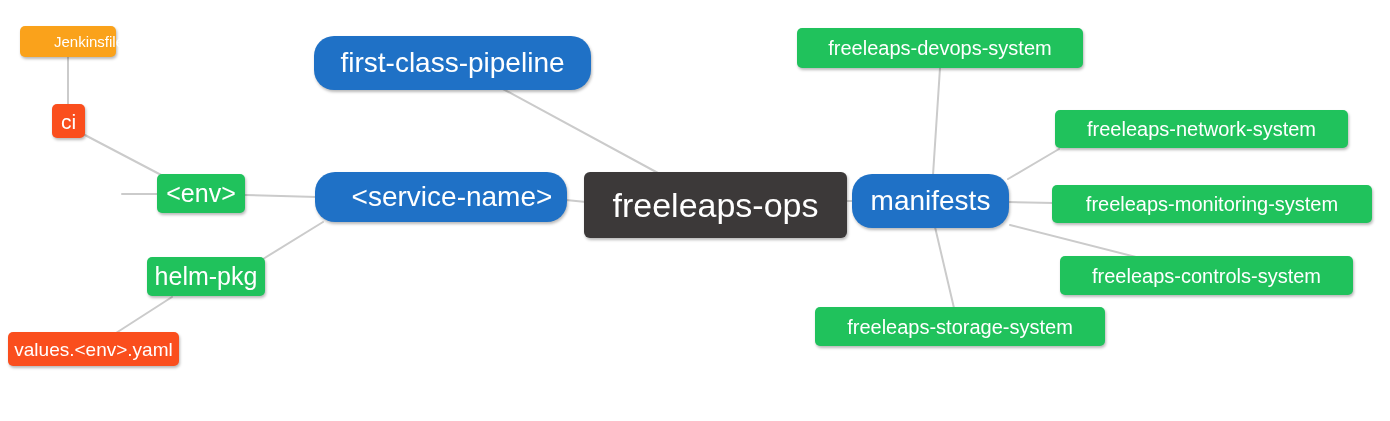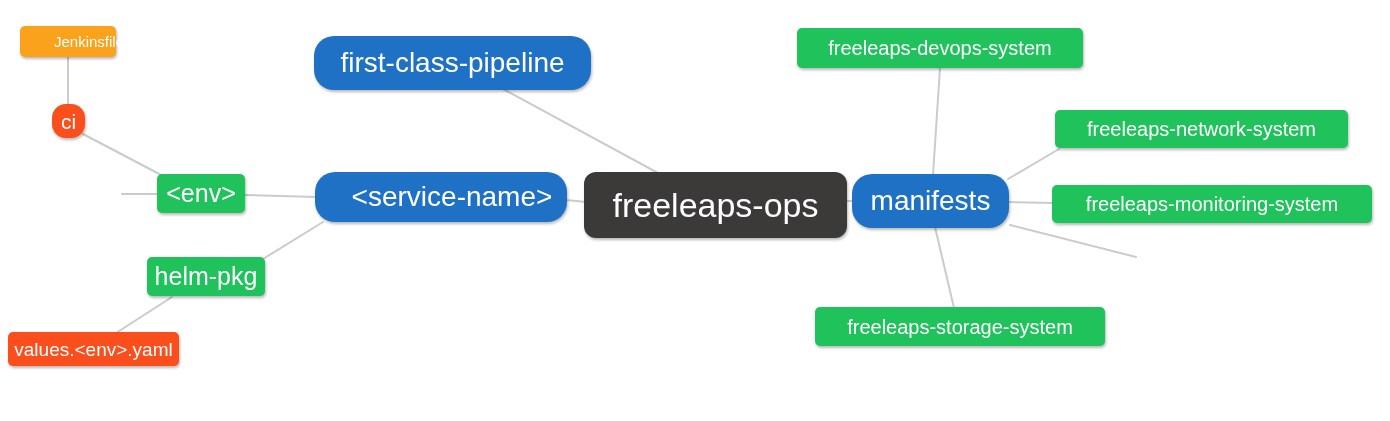--- a/index.html
+++ b/index.html
@@ -25,21 +25,21 @@
     justify-content: center;
     box-sizing: border-box;
     color: var(--text, #ffffff);
     border-radius: 5px;
     box-shadow: 1px 2px 3px rgba(0,0,0,0.28);
     white-space: nowrap;
     padding: 0 6px;
     cursor: default;
     line-height: 1;
   }
-  .dark   { background: var(--root_bg, #3c3939); border-radius: 12px; }
+  .dark   { background: var(--root_bg, #3c3939); border-radius: 6px; }
   .blue   { background: var(--blue, #1f71c6); border-radius: 20px; }
   .green  { background: var(--green, #20c25c); }
   .red    { background: var(--red, #fa4e1d); }
   .orange { background: var(--orange, #faa21b); }
 </style>
 </head>
 <body>
 
 <div class="stage">
 
@@ -55,21 +55,21 @@
     <line x1="845" y1="201" x2="854" y2="201"></line>
     <line x1="940" y1="68" x2="933" y2="175"></line>
     <line x1="1008" y1="179" x2="1059" y2="149"></line>
     <line x1="1007" y1="202" x2="1054" y2="203"></line>
     <line x1="1010" y1="225" x2="1136" y2="257"></line>
     <line x1="935" y1="227" x2="954" y2="308"></line>
   </svg>
 
   <div class="node orange" style="left:20px; top:26px; width:96px; height:31px; font-size:15px;padding-left:48px;">Jenkinsfile</div>
 
-  <div class="node red" style="left:52px; top:104px; width:33px; height:34px; font-size:21px;border-radius:14px;">ci</div>
+  <div class="node red" style="left:52px; top:104px; width:33px; height:34px; font-size:21px;">ci</div>
 
 
   <div class="node green" style="left:157px; top:174px; width:88px; height:39px; font-size:25px;">&lt;env&gt;</div>
 
   <div class="node green" style="left:147px; top:257px; width:118px; height:39px; font-size:25px;">helm-pkg</div>
 
   <div class="node red" style="left:8px; top:332px; width:171px; height:34px; font-size:19px;">values.&lt;env&gt;.yaml</div>
 
   <div class="node blue" style="left:314px; top:36px; width:277px; height:54px; font-size:28px;">first-class-pipeline</div>
 
@@ -78,16 +78,17 @@
   <div class="node dark" style="left:584px; top:172px; width:263px; height:66px; font-size:34px;">freeleaps-ops</div>
 
   <div class="node blue" style="left:852px; top:174px; width:157px; height:54px; font-size:28px;">manifests</div>
 
   <div class="node green" style="left:797px; top:28px; width:286px; height:40px; font-size:20px;">freeleaps-devops-system</div>
 
   <div class="node green" style="left:1055px; top:110px; width:293px; height:38px; font-size:20px;">freeleaps-network-system</div>
 
   <div class="node green" style="left:1052px; top:185px; width:320px; height:38px; font-size:20px;">freeleaps-monitoring-system</div>
 
+  <div class="node green" style="left:1060px; top:256px; width:293px; height:39px; font-size:20px;">freeleaps-controls-system</div>
 
   <div class="node green" style="left:815px; top:307px; width:290px; height:39px; font-size:20px;">freeleaps-storage-system</div>
 
 </div>
 
 </body></html>

